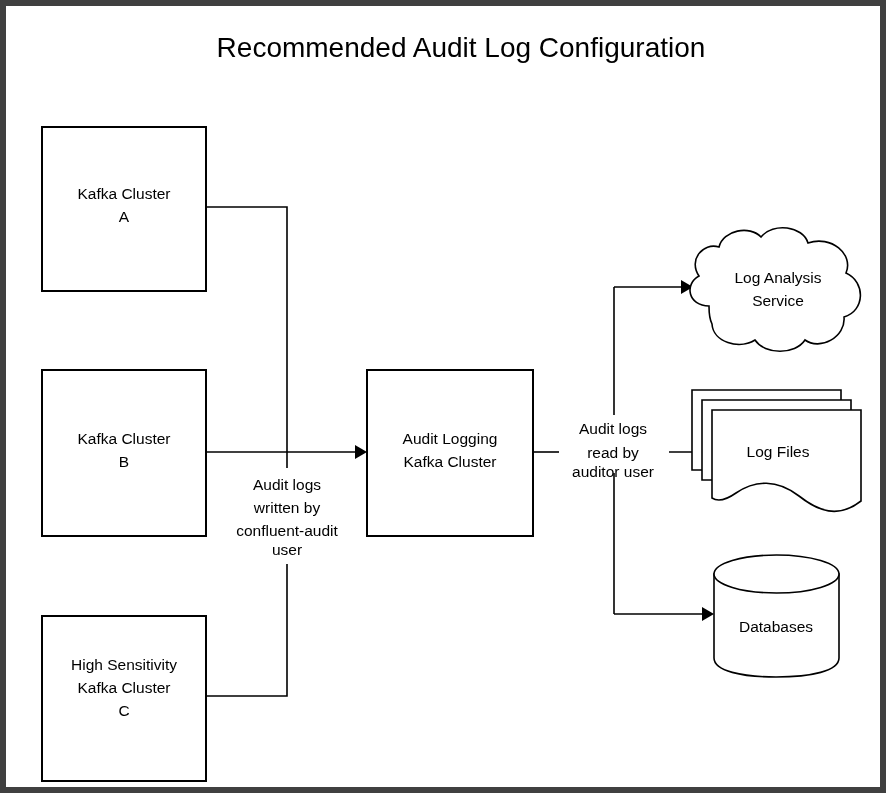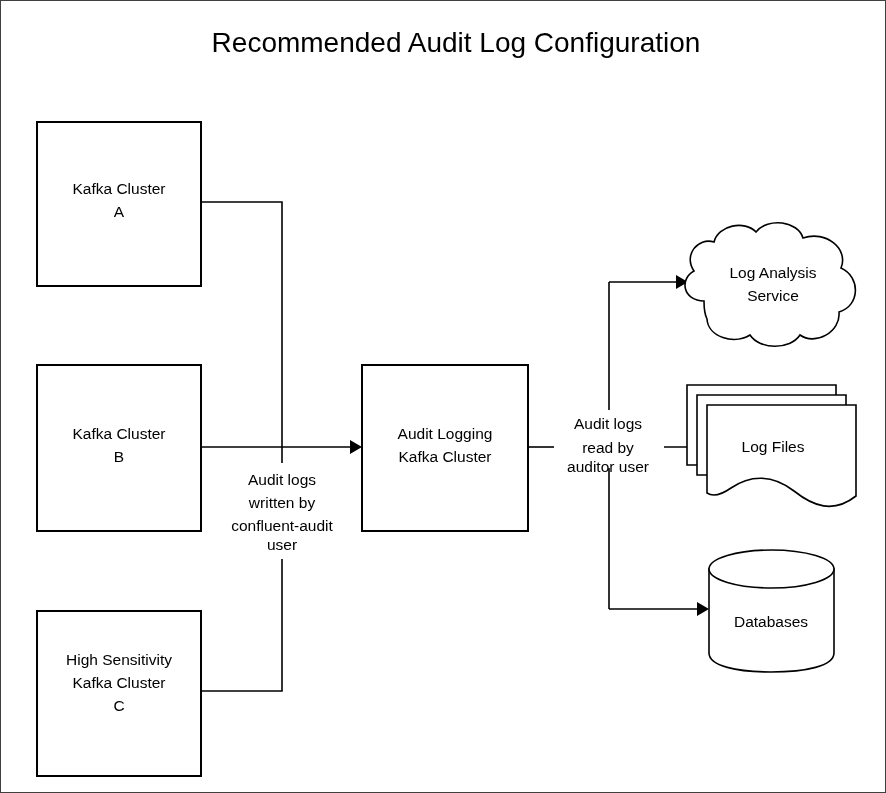--- a/index.html
+++ b/index.html
@@ -11,21 +11,21 @@
   body {
     font-family: "Liberation Sans", sans-serif;
     color: #000000;
   }
   #page {
     position: relative;
     width: 886px;
     height: 793px;
     background: #ffffff;
     box-sizing: border-box;
-    border: 1px solid #404040;
+    border: 6px solid #404040;
     overflow: hidden;
   }
   #diagram-svg {
     position: absolute;
     left: 0;
     top: 0;
     width: 886px;
     height: 793px;
     display: block;
   }

